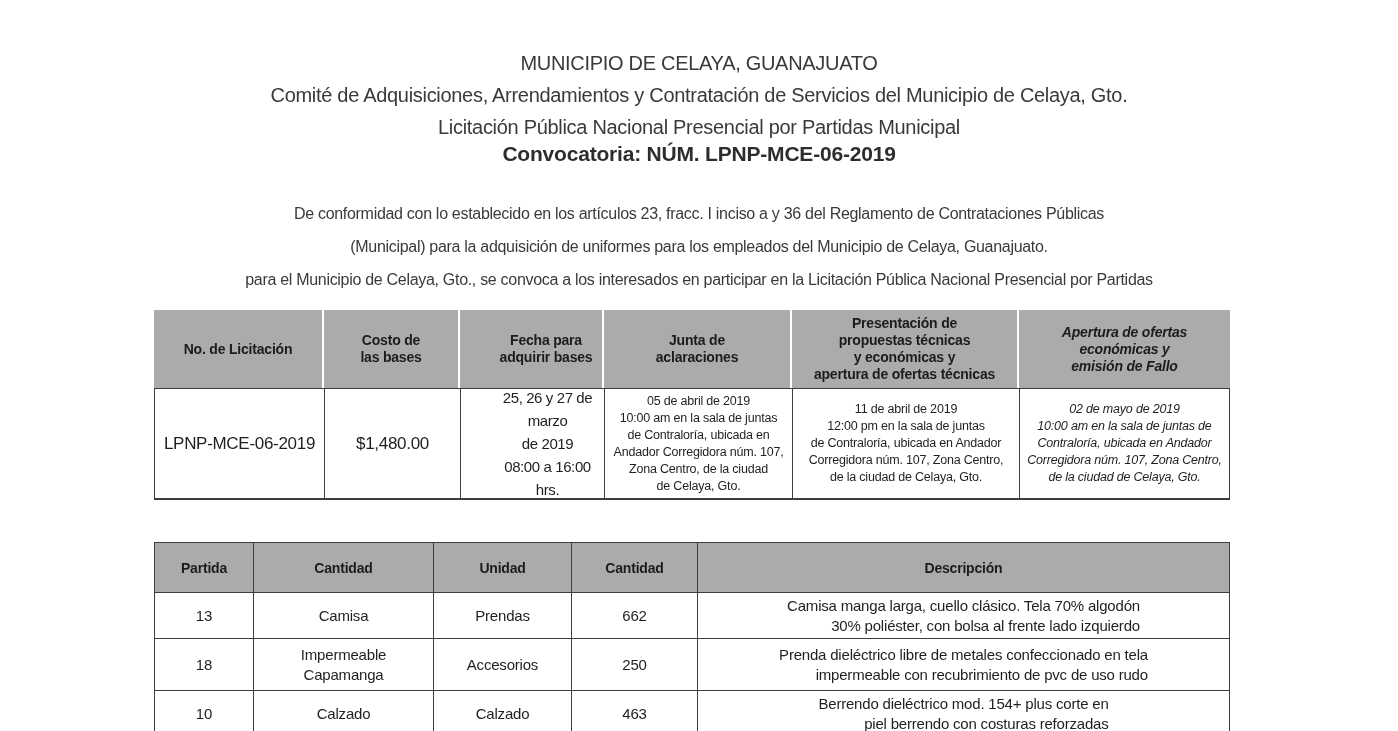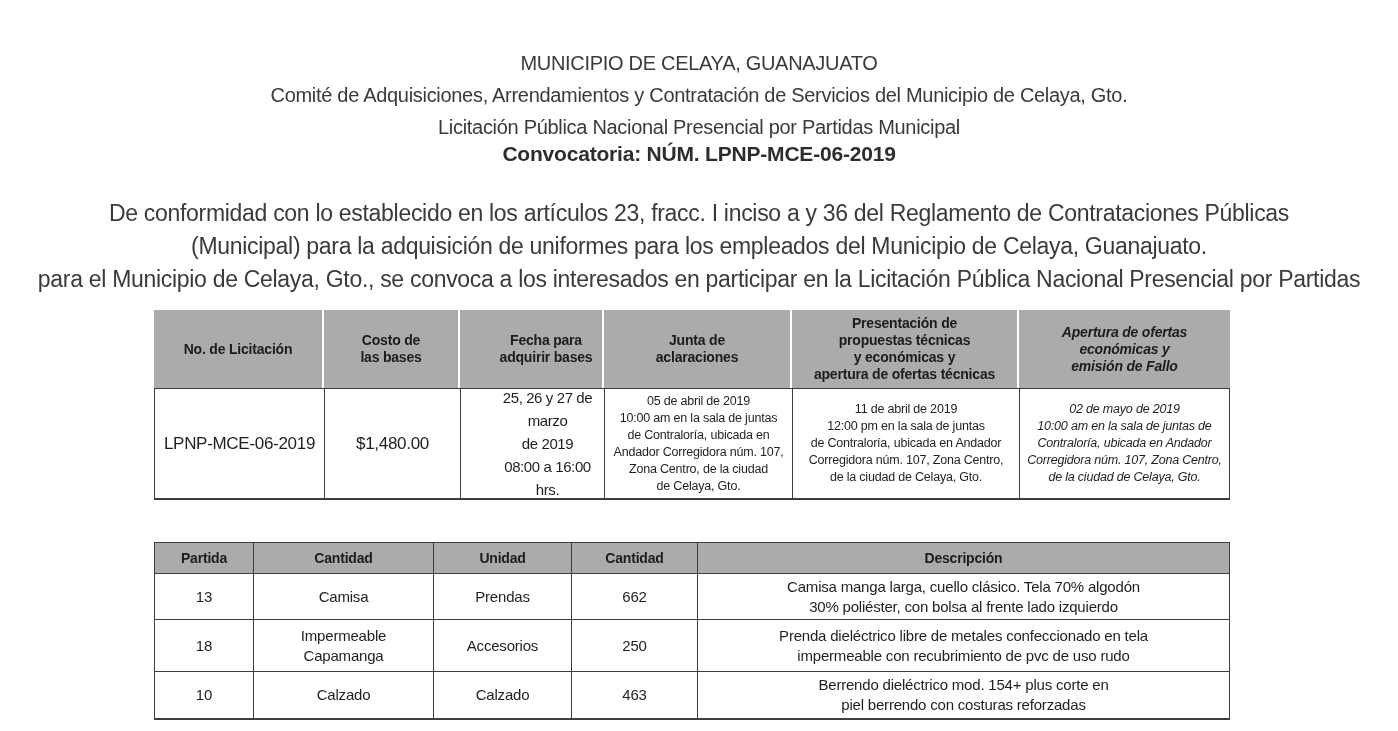--- a/index.html
+++ b/index.html
@@ -17,21 +17,21 @@
   .doc-title{
     position:absolute;top:15px;left:0;width:1398px;text-align:center;
     font-size:20px;line-height:32px;letter-spacing:-0.3px;color:#3a3a3a;margin-top:32px;
   }
   .convocatoria{
     position:absolute;top:142px;left:0;width:1398px;text-align:center;
     font-size:21px;font-weight:bold;letter-spacing:-0.2px;color:#2d2d2d;
   }
   .intro{
     position:absolute;top:197px;left:0;width:1398px;text-align:center;
-    font-size:23px;line-height:33px;letter-spacing:-0.3px;color:#3a3a3a;
+    font-size:16px;line-height:33px;letter-spacing:-0.3px;color:#3a3a3a;
   }
   
   .t1{position:absolute;left:154px;top:310px;width:1076px;}
   .t1-head{display:flex;height:78px;}
   .t1-head .hc{
     background:var(--header-fill);
     display:flex;align-items:center;justify-content:center;text-align:center;
     font-weight:bold;font-size:14px;line-height:17px;letter-spacing:-0.2px;
     color:#1c1c1c;white-space:pre-line;border-right:2px solid #fff;
   }
@@ -48,37 +48,37 @@
   .w3{flex:0 0 188px;} .w4{flex:0 0 227px;} .w5{flex:0 0 211px;font-style:italic;}
   .fs-lic{font-size:17px;letter-spacing:-0.3px;}
   .fs-cost{font-size:17px;letter-spacing:-0.3px;}
   .fs-date{font-size:15px;line-height:23px;letter-spacing:-0.4px;}
   .fs-small{font-size:12.5px;line-height:17px;letter-spacing:-0.2px;}
   
   .t2{
     position:absolute;left:154px;top:542px;width:1076px;
     border:1px solid var(--border);border-bottom-width:2px;
   }
-  .t2-head{display:flex;height:31px;border-bottom:1px solid var(--border);}
+  .t2-head{display:flex;height:50px;border-bottom:1px solid var(--border);}
   .t2-head .hc{
     background:var(--header-fill);
     display:flex;align-items:center;justify-content:center;text-align:center;
     font-weight:bold;font-size:14px;letter-spacing:-0.2px;color:#1c1c1c;
     border-right:1px solid var(--border);
   }
   .t2-head .hc:last-child{border-right:none;flex:1;}
   .t2-row{display:flex;border-bottom:1px solid var(--border);}
   .t2-row:last-child{border-bottom:none;}
   .r1{height:46px;} .r2{height:52px;} .r3{height:46px;}
   .t2-row .bc{
     display:flex;align-items:center;justify-content:center;text-align:center;
     font-size:15px;line-height:20px;letter-spacing:-0.2px;color:#1f1f1f;
     white-space:pre-line;border-right:1px solid var(--border);
   }
-  .t2-row .bc:last-child{border-right:none;flex:1;}
+  .t2-row .bc:last-child{border-right:none;flex:1;text-align:right;}
   .v0{flex:0 0 99px;} .v1{flex:0 0 180px;} .v2{flex:0 0 138px;} .v3{flex:0 0 126px;}
   .fs-desc{font-size:14.5px;line-height:21px;}
 </style>
 </head>
 <body>
 
 <div class="doc-title">
   <div>MUNICIPIO DE CELAYA, GUANAJUATO</div>
   <div>Comité de Adquisiciones, Arrendamientos y Contratación de Servicios del Municipio de Celaya, Gto.</div>
   <div>Licitación Pública Nacional Presencial por Partidas Municipal</div>

